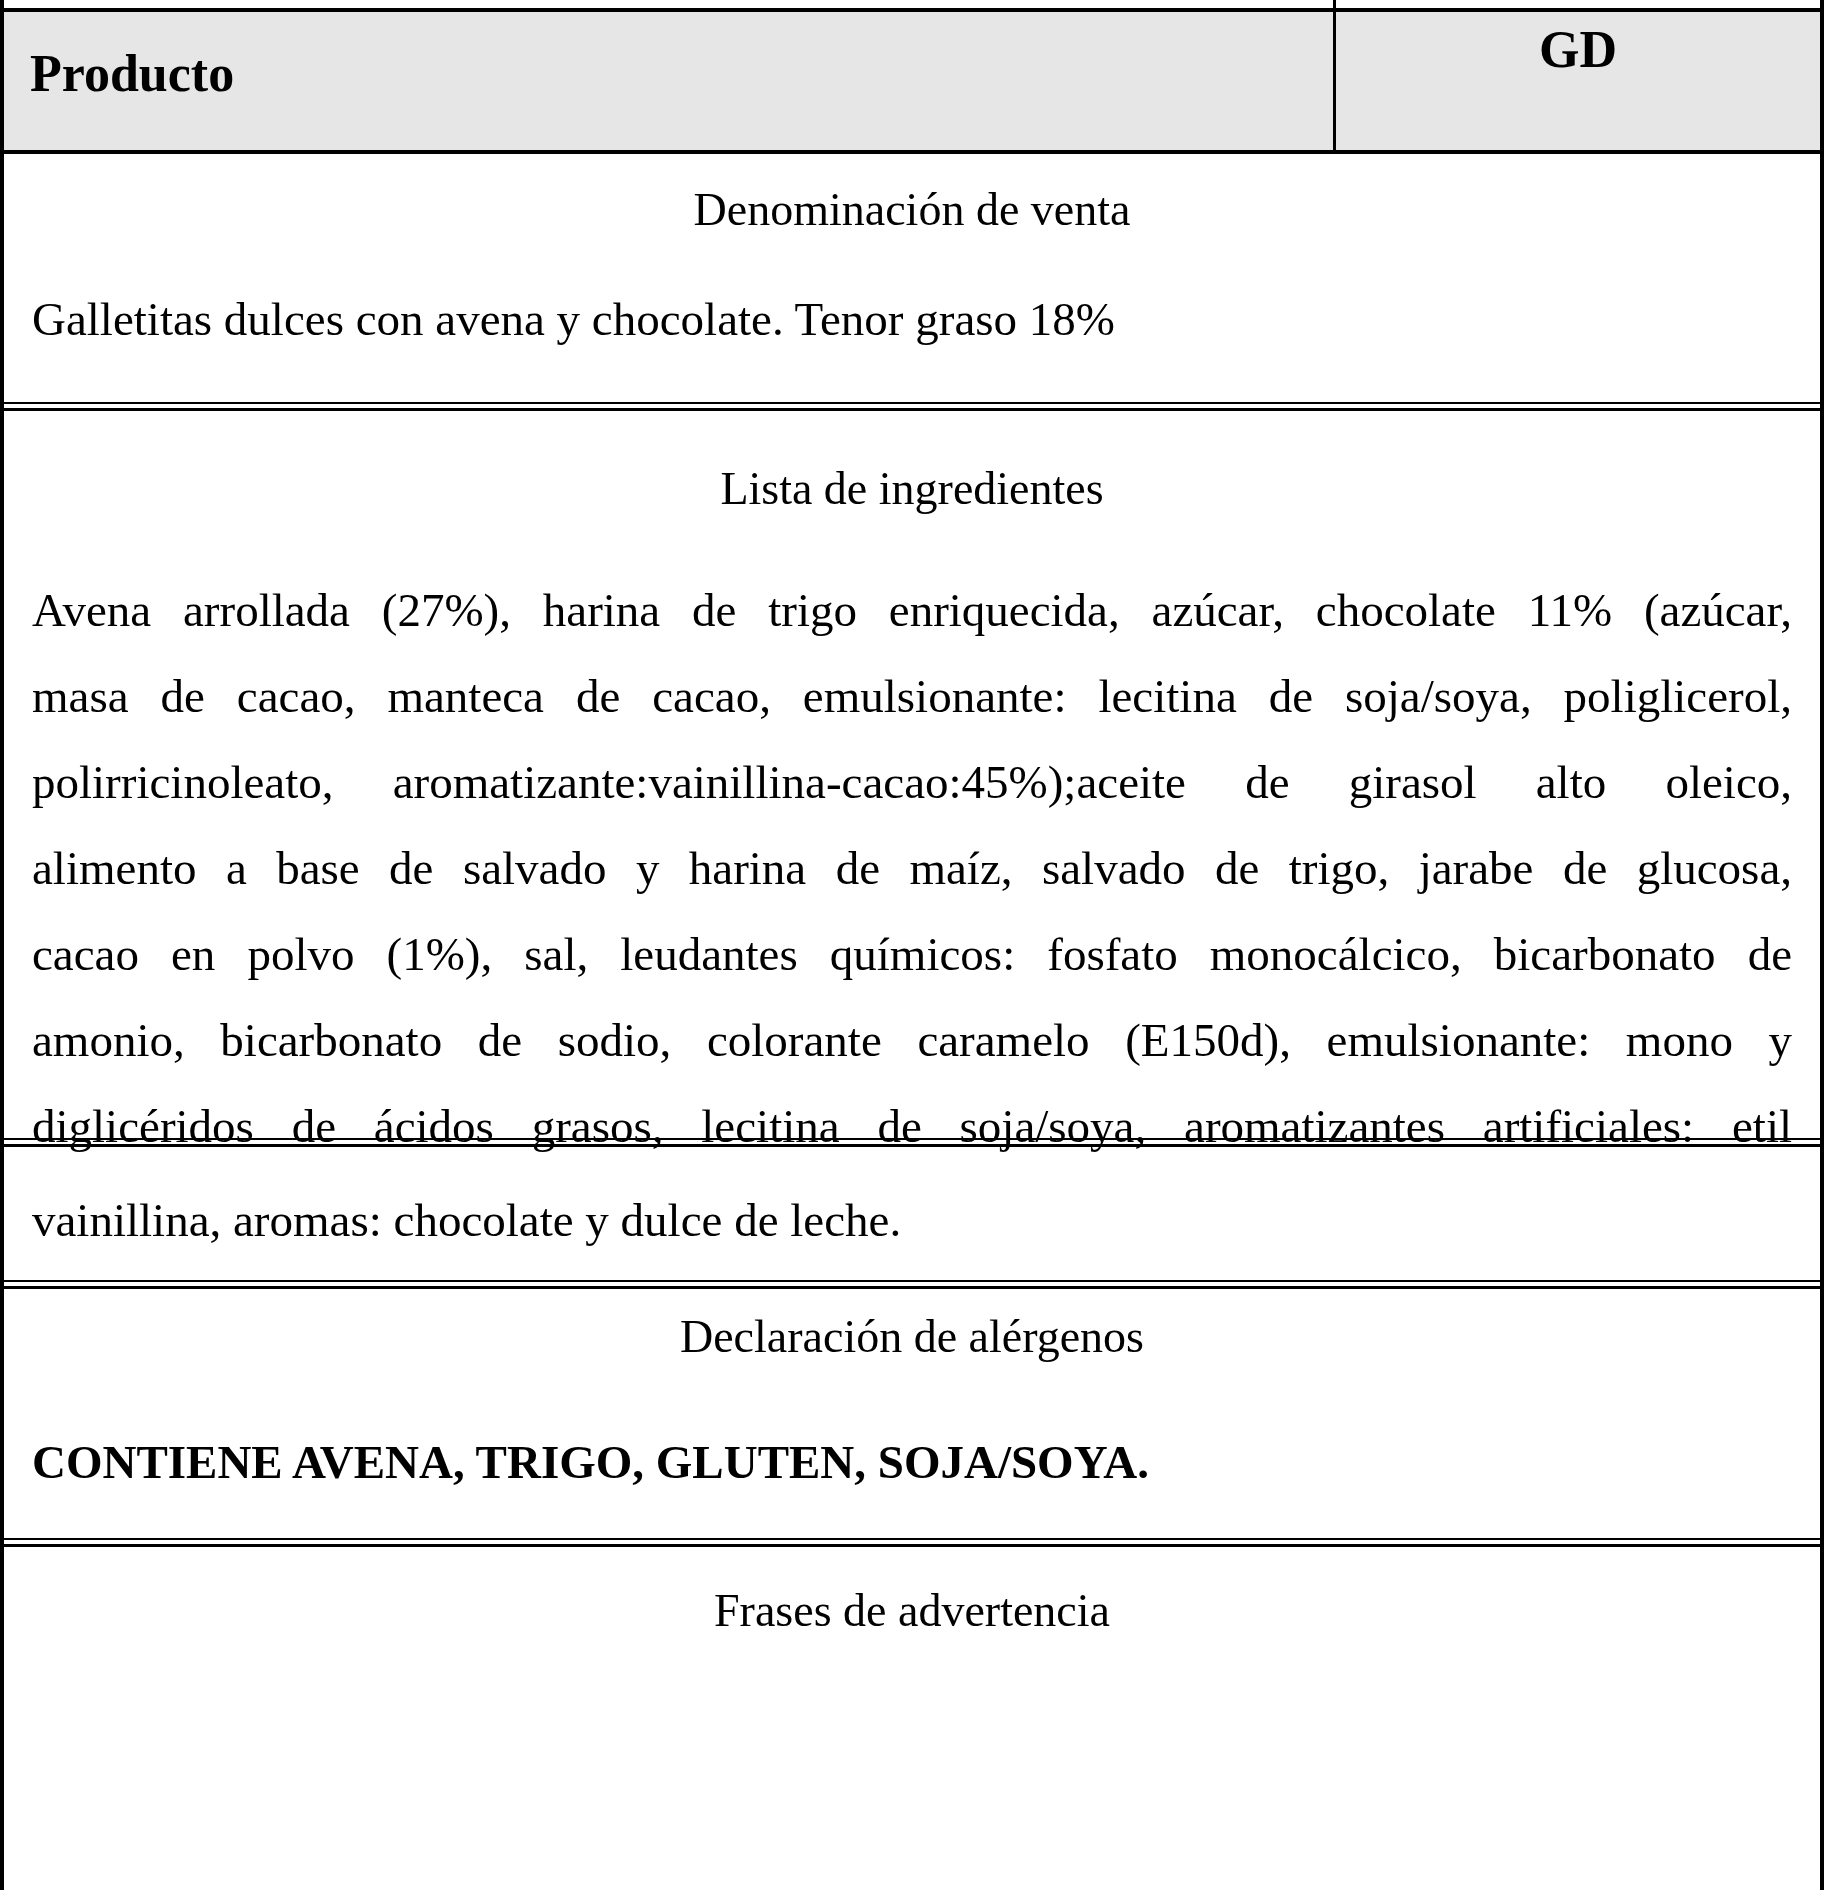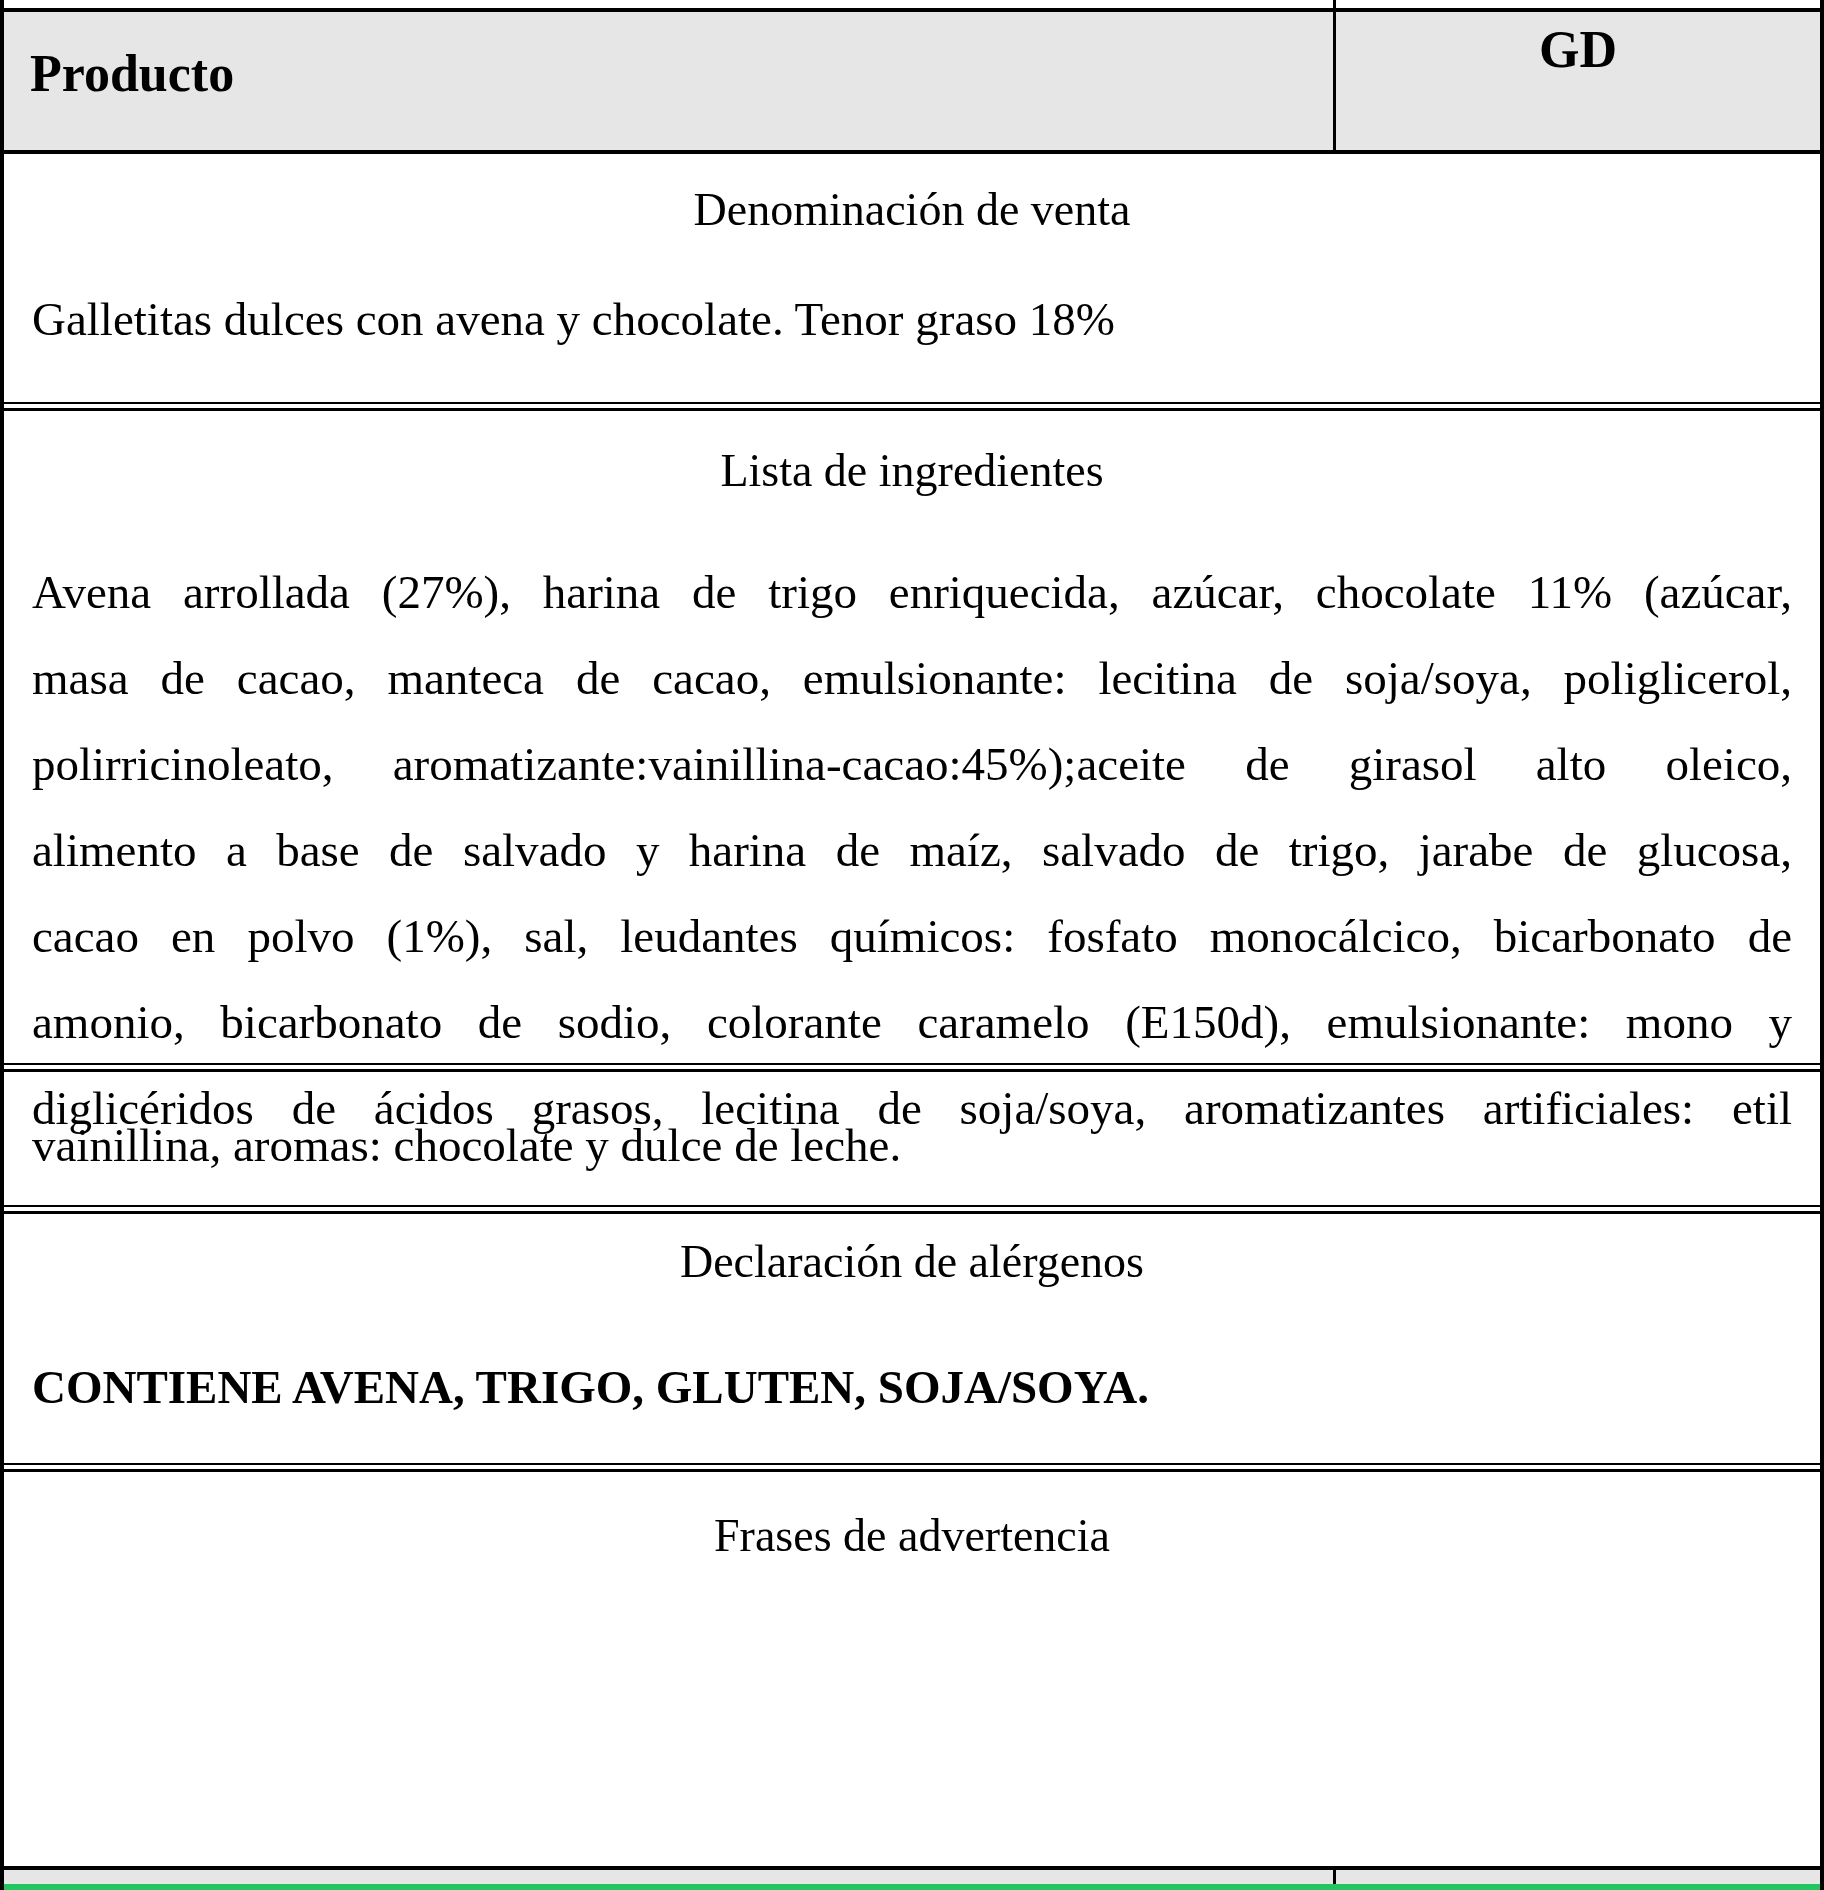--- a/index.html
+++ b/index.html
@@ -72,21 +72,21 @@
   }
   .jline {
     text-align: justify;
     text-align-last: justify;
   }
   .caps { font-weight: bold; }
 
   .sec-denomination { height: 248px; padding-top: 26px; }
   .sec-denomination .bodytext { margin-top: 36px; }
 
-  .sec-ingredients { height: 652px; padding-top: 30px; overflow: visible; }
+  .sec-ingredients { height: 727px; padding-top: 48px; overflow: visible; }
   .sec-ingredients .bodytext {
     margin-top: 48px;
     position: relative;
     z-index: 2; 
   }
 
   .sec-continuation { height: 133px; }
   .sec-continuation .bodytext { padding-top: 30px; }
 
   .sec-allergens { height: 249px; padding-top: 18px; }

